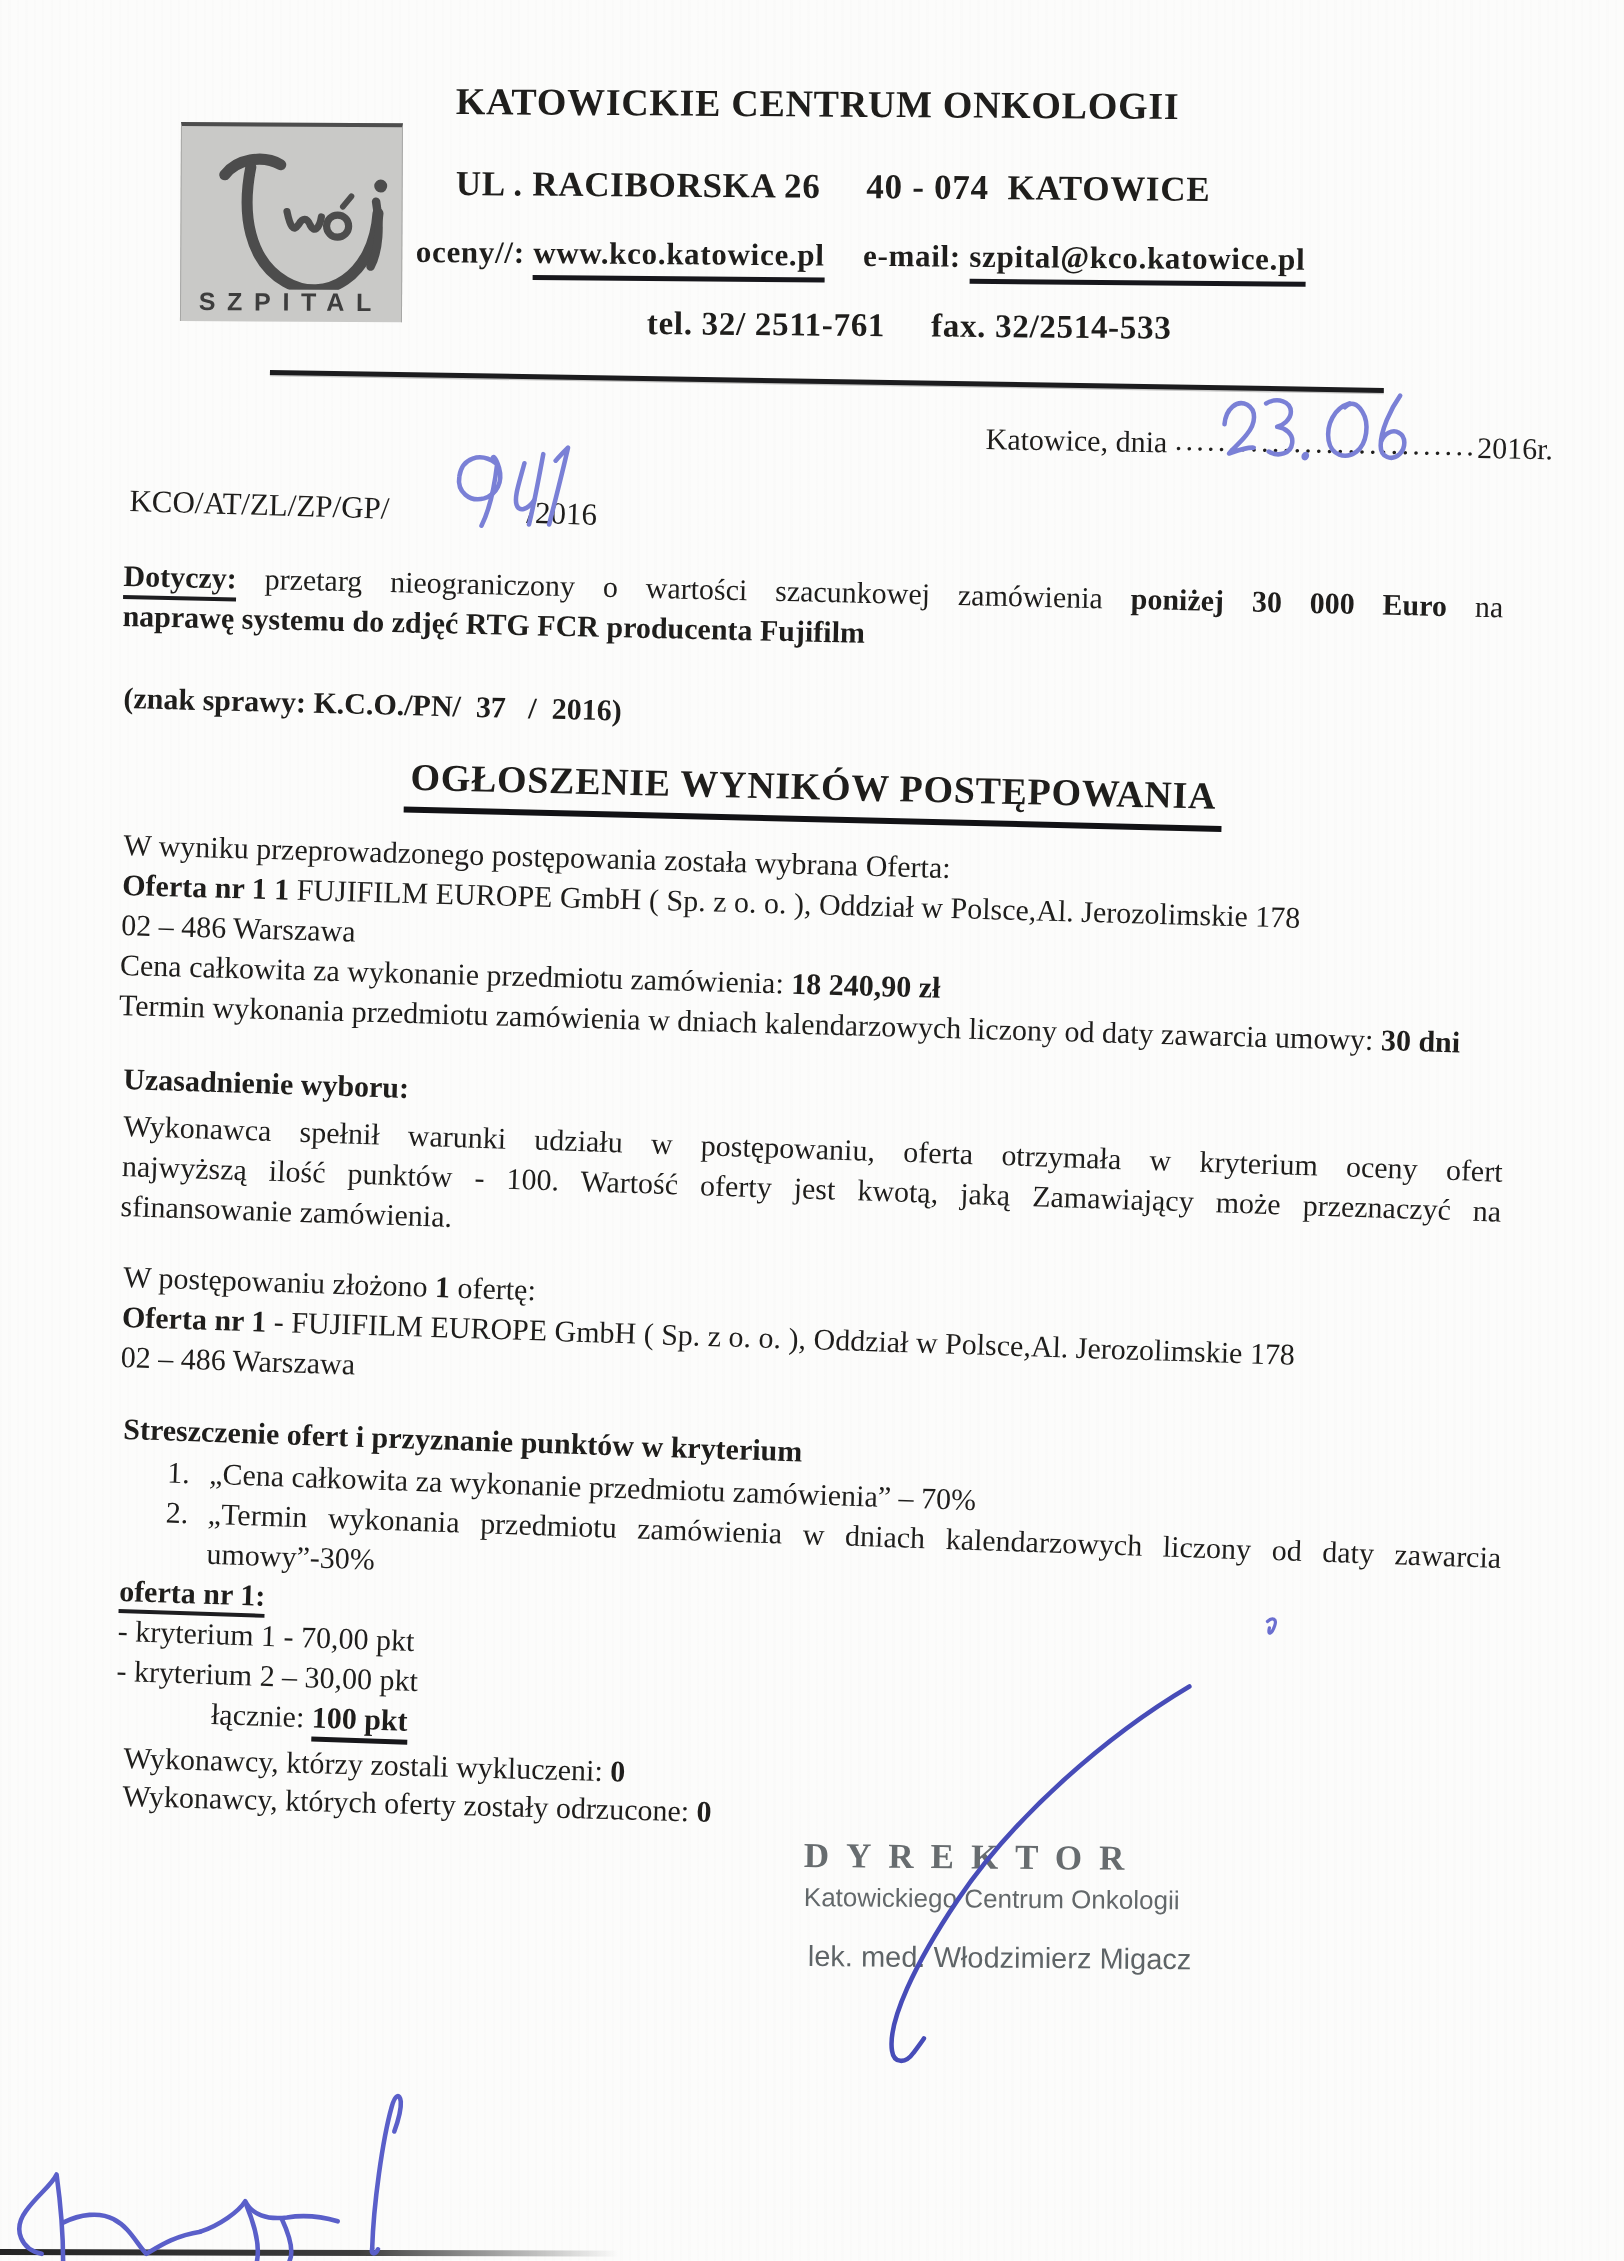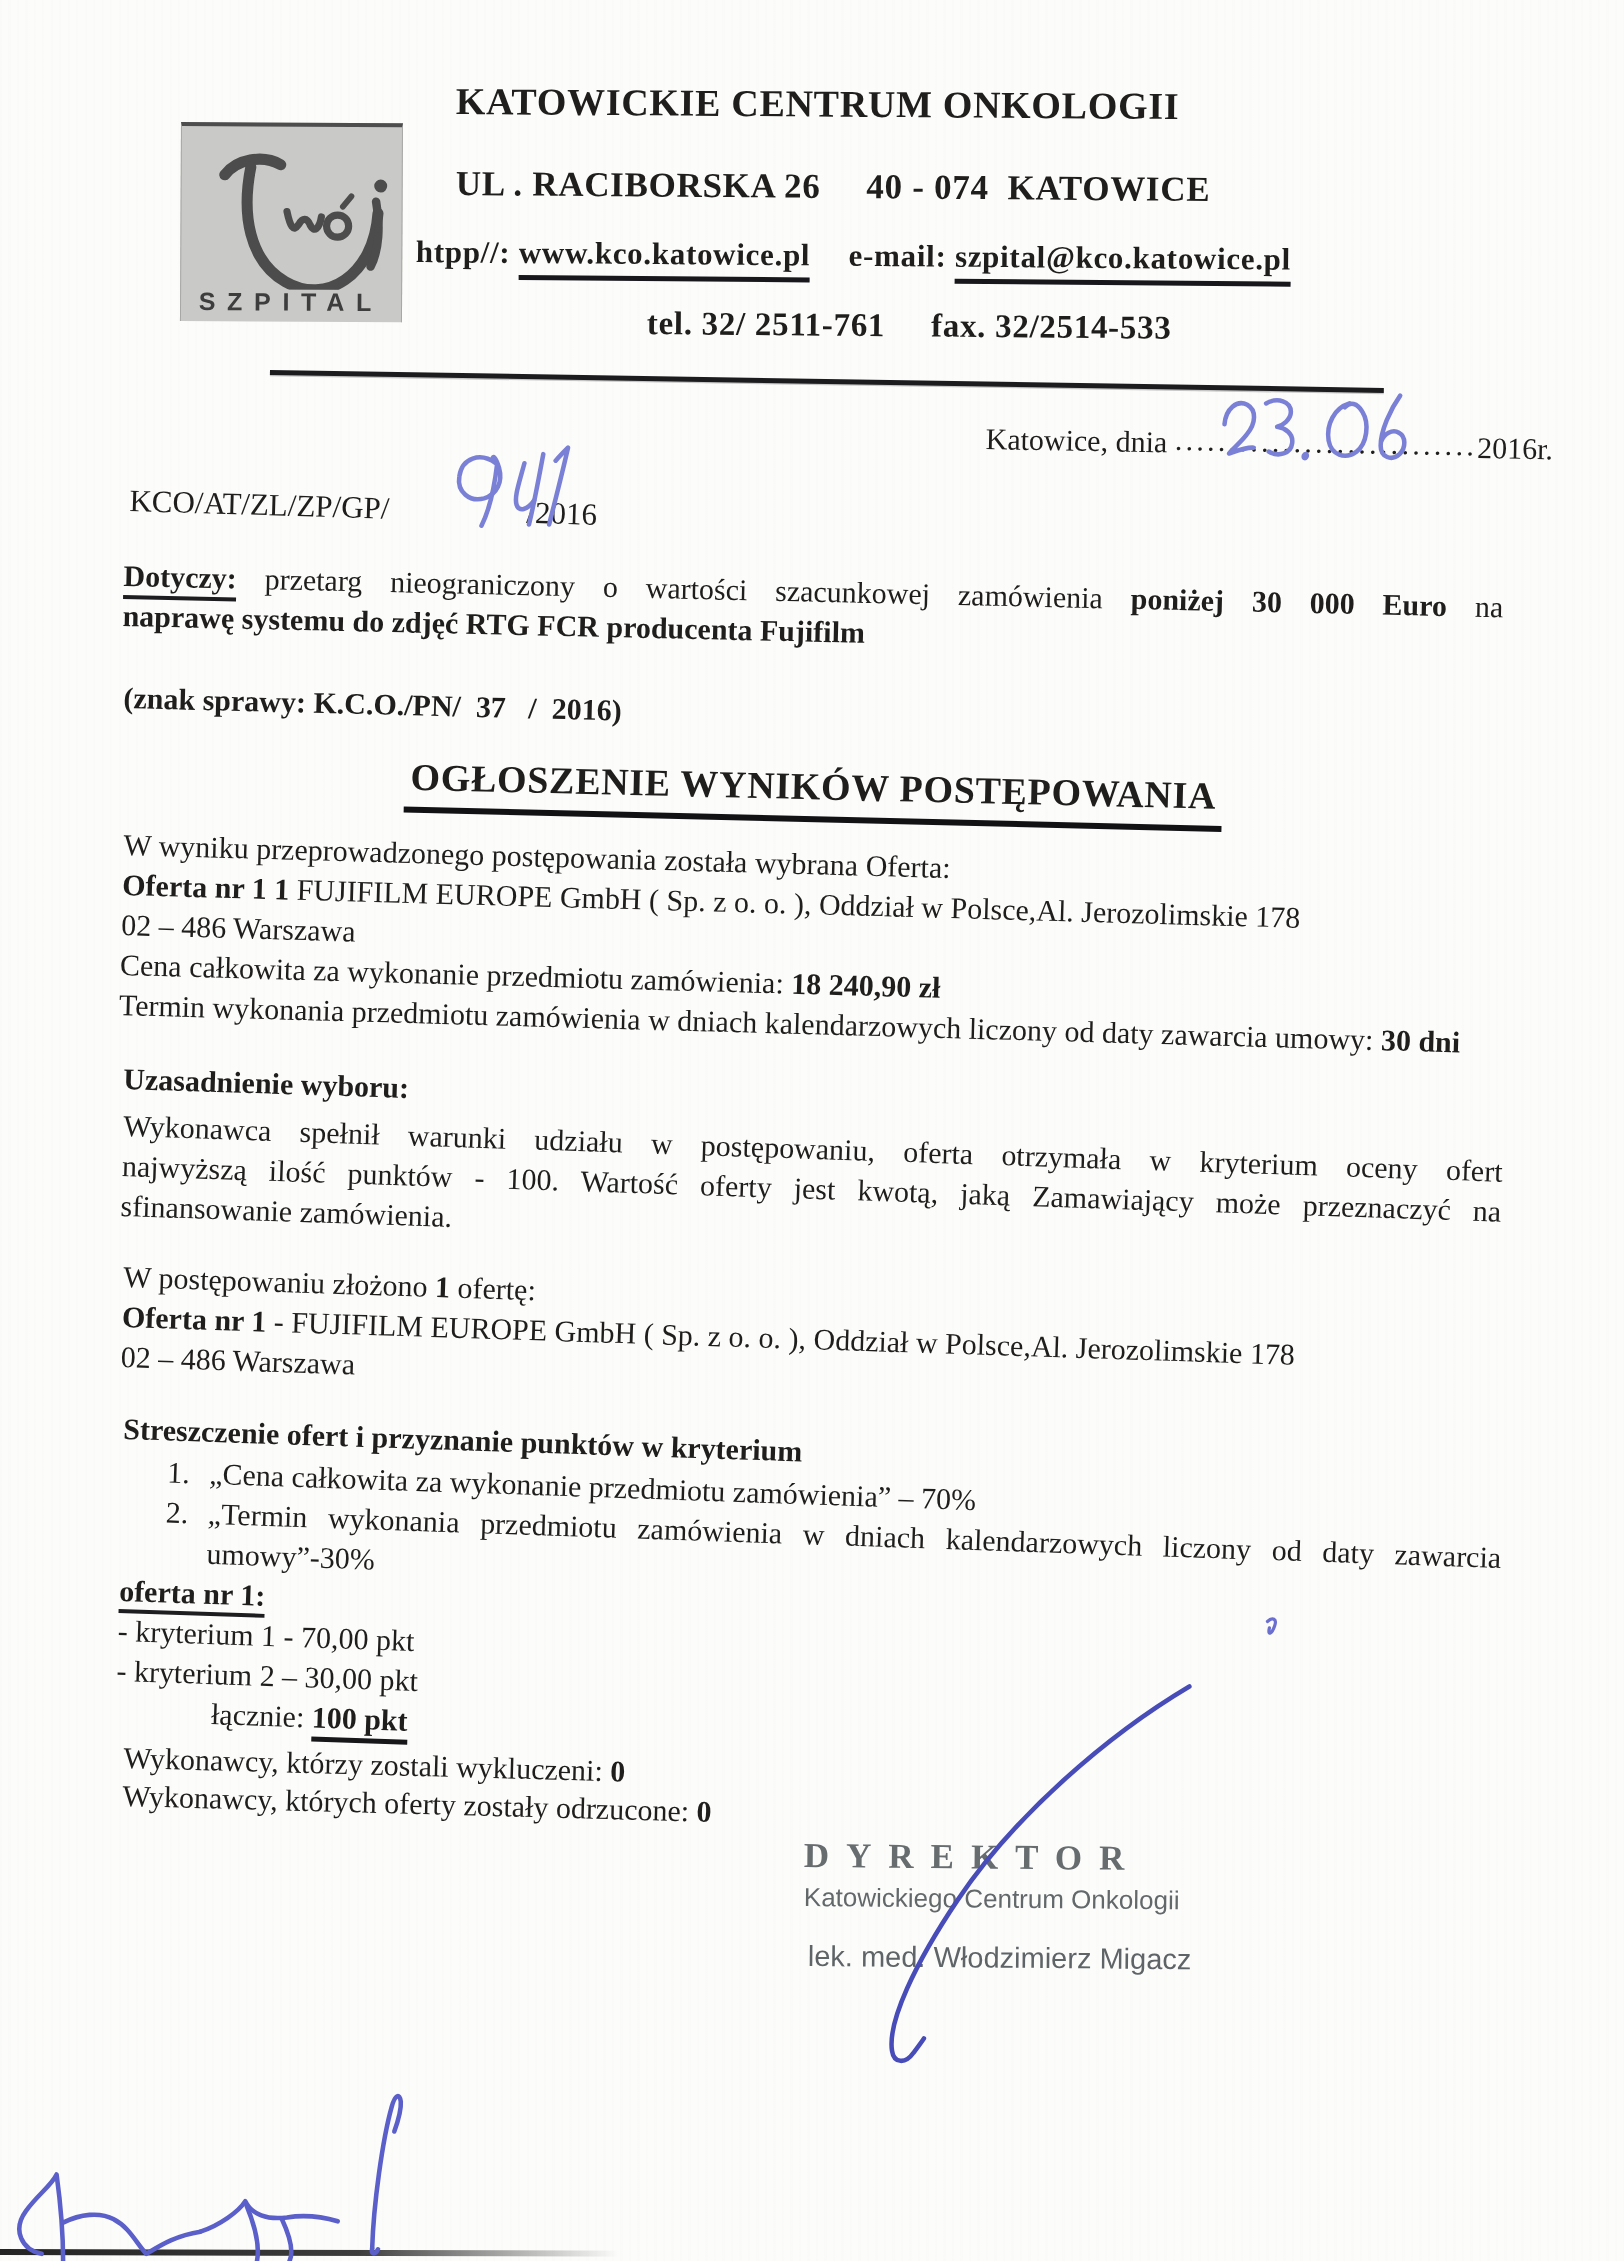--- a/index.html
+++ b/index.html
@@ -84,21 +84,21 @@
     <div class="logoCap">SZPITAL</div>
   </div>
 
   <div class="abs hdr org" style="left:456px;top:79px;">KATOWICKIE CENTRUM ONKOLOGII</div>
 
   <div class="abs hdr addr" style="left:456px;top:164px;">
     <span>UL . RACIBORSKA 26</span><span class="gap1"></span><span class="pre">40 - 074  KATOWICE</span>
   </div>
 
   <div class="abs hdr web" style="left:416px;top:234px;">
-    <span>htpp//:</span>
+    <span>oceny//:</span>
     <span class="ulink">www.kco.katowice.pl</span><span class="gap2"></span>
     <span>e-mail:</span>
     <span class="ulink">szpital@kco.katowice.pl</span>
   </div>
 
   <div class="abs hdr tel" style="left:647px;top:305px;">
     <span>tel. 32/ 2511-761</span><span class="gap1"></span><span>fax. 32/2514-533</span>
   </div>
 
   <div class="abs rule"></div>

